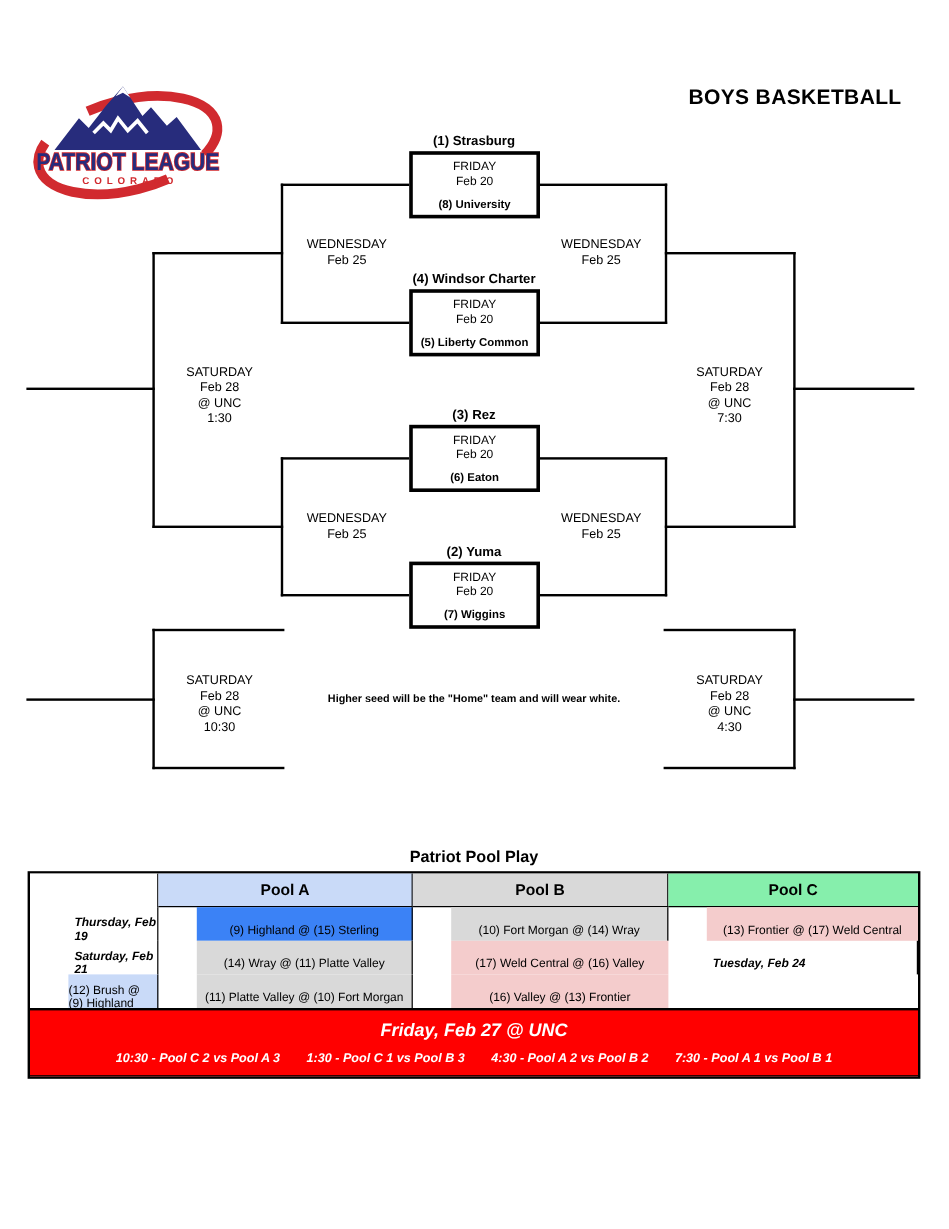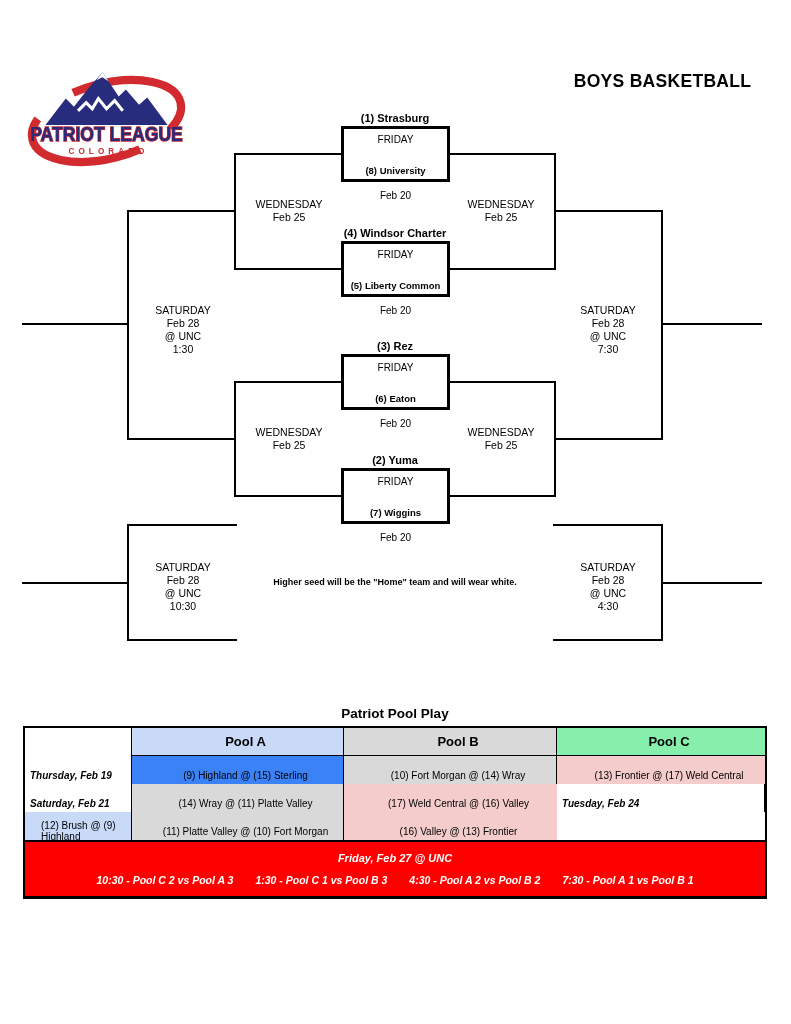--- a/index.html
+++ b/index.html
@@ -5,40 +5,40 @@
   html,body{margin:0;padding:0;background:#fff;}
   #canvas{position:relative;width:791px;height:1024px;background:#fff;overflow:hidden;
           font-family:"Liberation Sans",sans-serif;color:#000;}
   
   i.h,i.v{position:absolute;display:block;background:#000;}
   i.h{height:2px;}
   i.v{width:2px;}
   
   .game-box{position:absolute;width:109px;height:56px;border:3px solid #000;background:#fff;box-sizing:border-box;}
   .gb-day{text-align:center;font-size:10px;line-height:12px;margin-top:5px;}
-  .gb-date{text-align:center;font-size:10px;line-height:12px;margin-top:44px;}
+  .gb-date{text-align:center;font-size:10px;line-height:12px;}
   .gb-bottom{position:absolute;left:0;right:0;bottom:3px;text-align:center;font-weight:bold;font-size:9.5px;}
   .seed-top{position:absolute;width:160px;text-align:center;font-weight:bold;font-size:11px;}
   
   .rlabel{position:absolute;width:100px;text-align:center;font-size:10.5px;line-height:13px;}
   .note{position:absolute;left:235px;top:577px;width:320px;text-align:center;font-weight:bold;font-size:9px;}
   .page-title{position:absolute;left:555px;top:71px;width:215px;text-align:center;font-weight:bold;font-size:17.5px;letter-spacing:.3px;}
   
   .pool-title{position:absolute;left:23px;top:706px;width:744px;text-align:center;font-weight:bold;font-size:13.5px;}
   .pool-table{position:absolute;left:23px;top:726px;width:744px;border:2px solid #000;box-sizing:border-box;background:#fff;}
   .pt-grid{display:grid;grid-template-columns:107px 212px 213px 208px;grid-template-rows:28px 28px 28px 28px;}
-  .pt-cell{box-sizing:border-box;display:flex;align-items:center;justify-content:center;font-size:10px;padding-left:16px;}
+  .pt-cell{box-sizing:border-box;display:flex;align-items:center;justify-content:center;font-size:10px;}
   .pt-sep{border-right:1.5px solid #000;}
   .pt-head{font-weight:bold;font-size:13px;border-bottom:1.5px solid #000;}
   .pt-corner{background:#fff;}
   .pt-date{justify-content:flex-start;padding-left:5px;font-weight:bold;font-style:italic;font-size:10px;}
-  .pt-body{padding-top:10px;}
+  .pt-body{padding-top:10px;margin-left:32px;}
   .pt-red{border-top:2px solid #000;border-bottom:1px solid #000;height:54px;color:#fff;
           display:flex;flex-direction:column;justify-content:space-evenly;font-weight:bold;font-style:italic;}
-  .pt-red-title{text-align:center;font-size:11px;}
+  .pt-red-title{text-align:center;font-size:15px;}
   .pt-red-games{display:flex;justify-content:center;gap:22px;font-size:10.5px;}
 </style>
 </head>
 <body>
 
 <div id="canvas">
 
   <svg viewBox="0 0 160 112" width="163" height="114" style="position:absolute;left:25px;top:64px;overflow:visible">
     <g transform="rotate(-14 80 56)">
       <ellipse cx="80" cy="56" rx="75" ry="37" fill="none" stroke="#d12a2f" stroke-width="8" pathLength="100" stroke-dasharray="8 10 38 12 32"></ellipse>

